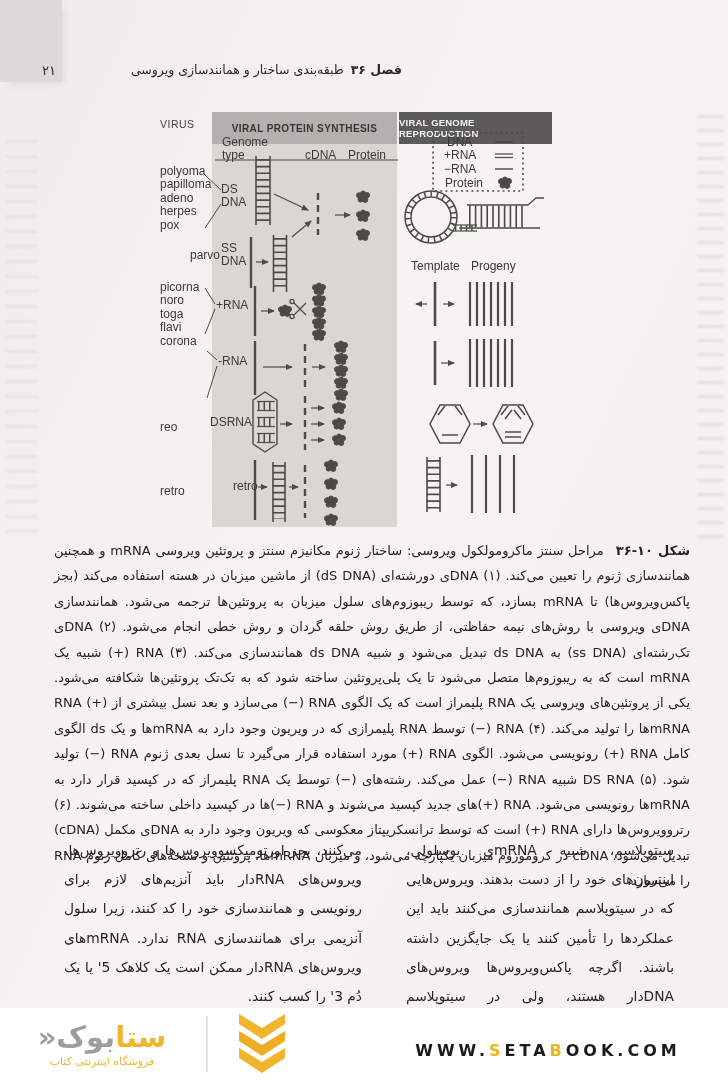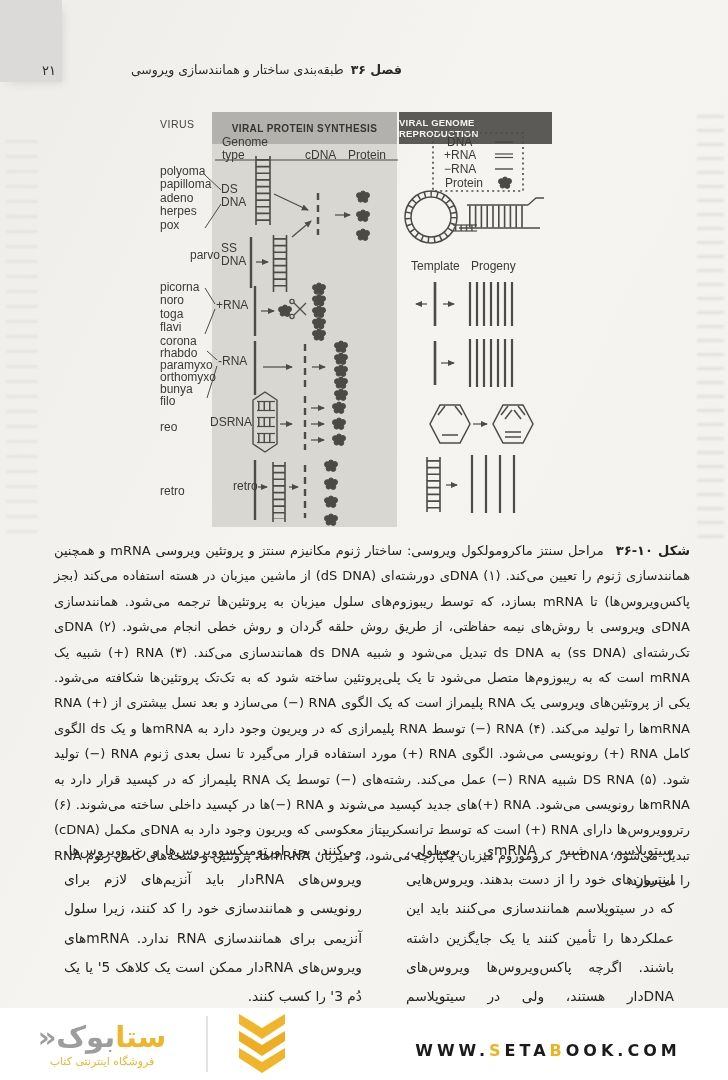--- a/index.html
+++ b/index.html
@@ -279,27 +279,20 @@
       <span>pox</span>
     </span>
     <span class="fl" style="left:5px;top:141px;padding-left:30px;">parvo</span>
     <span class="fl vgroup" style="left:5px;top:173px;">
       <span>picorna</span>
       <span>noro</span>
       <span>toga</span>
       <span>flavi</span>
       <span>corona</span>
     </span>
-    <span class="fl vgroup vg4" style="left:5px;top:239px;">
-      <span>rhabdo</span>
-      <span>paramyxo</span>
-      <span>orthomyxo</span>
-      <span>bunya</span>
-      <span>filo</span>
-    </span>
     <span class="fl" style="left:5px;top:313px;">reo</span>
     <span class="fl" style="left:5px;top:377px;">retro</span>
 
     <span class="fl" style="left:66px;top:75px;width:34px;">DS DNA</span>
     <span class="fl" style="left:66px;top:134px;width:34px;">SS DNA</span>
     <span class="fl" style="left:61px;top:191px;">+RNA</span>
     <span class="fl" style="left:63px;top:247px;">-RNA</span>
     <span class="fl" style="left:55px;top:308px;">DSRNA</span>
     <span class="fl" style="left:78px;top:372px;">retro</span>
 

